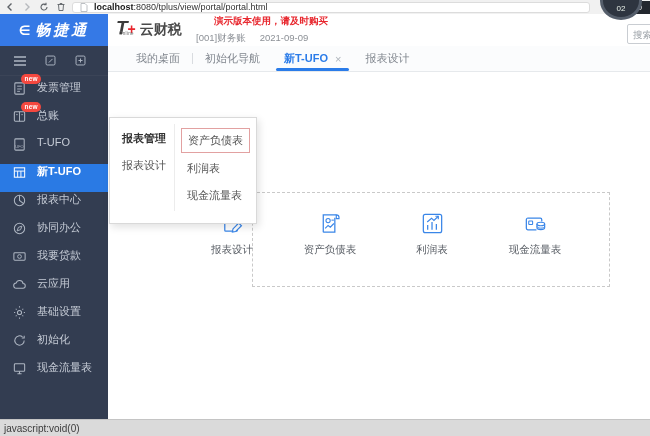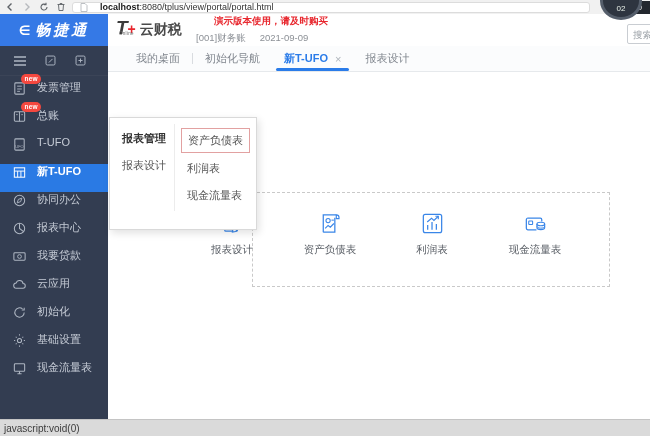--- a/index.html
+++ b/index.html
@@ -4,21 +4,21 @@
 <style>
   * { margin:0; padding:0; box-sizing:border-box; }
   html,body { background:#fff; }
   body { font-family:"Liberation Sans","DejaVu Sans",sans-serif; }
   .stage { position:relative; width:650px; height:436px; overflow:hidden; background:#fff; }
 
   
   .chrome { position:absolute; left:0; top:0; width:650px; height:14px; background:#f1f1f1; display:flex; align-items:center; padding:0 4px; gap:5px; z-index:40; }
   .nav-ico { width:12px; height:12px; display:flex; align-items:center; justify-content:center; color:#5f6368; flex:0 0 auto; }
   .nav-ico.dim { color:#b6b9bd; }
-  .addr { flex:1; height:11px; background:#fff; border:1px solid #dcdcdc; border-radius:3px; display:flex; align-items:center; gap:10px; padding:0 5px; margin-right:56px; }
+  .addr { flex:1; height:11px; background:#fff; border:1px solid #dcdcdc; border-radius:3px; display:flex; align-items:center; gap:4px; padding:0 5px; margin-right:56px; }
   .addr .url { font-size:9px; color:#333; white-space:nowrap; overflow:hidden; }
   .addr .url b { color:#1a1a1a; font-weight:700; }
   .ext-circle { position:absolute; left:600px; top:-18px; width:42px; height:38px; border-radius:50%; background:#2e3540; border:3px solid #555e6b; color:#e8f0e8; font-size:8px; display:flex; align-items:flex-end; justify-content:center; padding-bottom:4px; z-index:60; }
   .ext-pill { position:absolute; right:0; top:1px; height:13px; min-width:21px; background:#23272e; color:#fff; font-size:7px; display:flex; align-items:center; gap:2px; padding:0 3px; z-index:55; }
   .ext-dot { width:4px; height:4px; border-radius:50%; background:#4caf50; }
 
   
   .appheader { position:absolute; left:0; top:14px; width:650px; height:32px; background:#fff; z-index:30; }
   .brand { position:absolute; left:0; top:0; width:108px; height:32px; background:#3579e6; color:#fff; display:flex; align-items:center; justify-content:center; gap:5px; font-style:italic; font-weight:700; font-size:15px; letter-spacing:3px; cursor:pointer; }
   .brand .mark { font-style:normal; letter-spacing:0; font-size:13px; }
@@ -53,21 +53,21 @@
   .nb { position:absolute; left:10px; top:-6px; background:#f5483f; color:#fff; font-size:6.5px; font-style:normal; font-weight:700; line-height:1; padding:1.5px 3.5px; border-radius:6px; letter-spacing:.2px; }
 
   
   .main { position:absolute; left:108px; top:72px; width:542px; height:347px; background:#fff; z-index:5; }
   .dashed { position:absolute; left:144px; top:120px; width:358px; height:95px; border:1px dashed #c9c9c9; }
   .shortcut { position:absolute; width:100px; display:flex; flex-direction:column; align-items:center; gap:6px; cursor:pointer; }
   .shortcut .s-ico { width:27px; height:27px; color:#3a86e8; }
   .shortcut .s-label { font-size:10.5px; color:#575c63; }
 
   
-  .menu { position:absolute; left:109px; top:117px; width:148px; min-height:97px; background:#fff; border:1px solid #d9d9d9; box-shadow:2px 3px 8px rgba(0,0,0,.12); display:flex; z-index:35; padding:6px 0 18px; }
+  .menu { position:absolute; left:109px; top:117px; width:148px; min-height:97px; background:#fff; border:1px solid #d9d9d9; box-shadow:2px 3px 8px rgba(0,0,0,.12); display:flex; z-index:35; padding:6px 0 12px; }
   .m-col { padding:2px 0; }
   .m-col.c1 { width:64px; }
   .m-col.c2 { flex:1; border-left:1px solid #ececec; }
   .m-head { font-size:11px; font-weight:700; color:#333; padding:5px 12px 6px; white-space:nowrap; }
   .m-item { font-size:11px; color:#555; padding:6px 12px; cursor:pointer; white-space:nowrap; }
   .m-item.hl { margin:2px 6px 2px 6px; padding:4px 6px; border:1px solid #e2a1a1; }
 
   
   .statusbar { position:absolute; left:0; top:419px; width:650px; height:17px; background:#dadada; border-top:1px solid #c4c4c4; font-size:10px; color:#3c3c3c; display:flex; align-items:center; padding-left:4px; z-index:45; }
 
@@ -214,34 +214,34 @@
             </svg>
         </span>
         <span>新T-UFO</span>
       </div>
 
 
       <div class="sb-item">
         <span class="sb-ico">
           <svg width="15" height="15" viewBox="0 0 16 16">
               <circle cx="8" cy="8" r="5.5" stroke="currentColor" fill="none" stroke-width="1.1"></circle>
+              <path d="M8 2.5V8l4 3" stroke="currentColor" fill="none" stroke-width="1.1"></path>
+            </svg>
+        </span>
+        <span>报表中心</span>
+      </div>
+
+      <div class="sb-item">
+        <span class="sb-ico">
+          <svg width="15" height="15" viewBox="0 0 16 16">
+              <circle cx="8" cy="8" r="5.5" stroke="currentColor" fill="none" stroke-width="1.1"></circle>
               <path d="M10.5 5.5L9.2 9.2 5.5 10.5 6.8 6.8z" stroke="currentColor" fill="none" stroke-width="1"></path>
             </svg>
         </span>
         <span>协同办公</span>
-      </div>
-
-      <div class="sb-item">
-        <span class="sb-ico">
-          <svg width="15" height="15" viewBox="0 0 16 16">
-              <circle cx="8" cy="8" r="5.5" stroke="currentColor" fill="none" stroke-width="1.1"></circle>
-              <path d="M8 2.5V8l4 3" stroke="currentColor" fill="none" stroke-width="1.1"></path>
-            </svg>
-        </span>
-        <span>报表中心</span>
       </div>
 
       <div class="sb-item">
         <span class="sb-ico">
           <svg width="15" height="15" viewBox="0 0 16 16">
               <rect x="2" y="4" width="12" height="8" rx="1" stroke="currentColor" fill="none" stroke-width="1.1"></rect>
               <circle cx="8" cy="8" r="2" stroke="currentColor" fill="none" stroke-width="1"></circle>
             </svg>
         </span>
         <span>我要贷款</span>
@@ -252,35 +252,35 @@
           <svg width="15" height="15" viewBox="0 0 16 16">
               <path d="M4.8 12a2.8 2.8 0 0 1-.4-5.6A3.8 3.8 0 0 1 11.8 7 2.5 2.5 0 0 1 11.5 12z" stroke="currentColor" fill="none" stroke-width="1.1"></path>
             </svg>
         </span>
         <span>云应用</span>
       </div>
 
       <div class="sb-item">
         <span class="sb-ico">
           <svg width="15" height="15" viewBox="0 0 16 16">
+              <circle cx="8" cy="8" r="2.2" stroke="currentColor" fill="none" stroke-width="1.1"></circle>
+              <path d="M8 2.6V1.4M8 14.6v-1.2M3.4 8H2.2M13.8 8h-1.2M4.9 4.9L4 4M12 12l-.9-.9M11.1 4.9L12 4M4 12l.9-.9" stroke="currentColor" stroke-width="1.1"></path>
+            </svg>
+        </span>
+        <span>基础设置</span>
+      </div>
+
+      <div class="sb-item">
+        <span class="sb-ico">
+          <svg width="15" height="15" viewBox="0 0 16 16">
               <path d="M13 8a5 5 0 1 1-1.8-3.8" stroke="currentColor" fill="none" stroke-width="1.1"></path>
               <path d="M13 2.8v2.6h-2.6" stroke="currentColor" fill="none" stroke-width="1.1"></path>
             </svg>
         </span>
         <span>初始化</span>
-      </div>
-
-      <div class="sb-item">
-        <span class="sb-ico">
-          <svg width="15" height="15" viewBox="0 0 16 16">
-              <circle cx="8" cy="8" r="2.2" stroke="currentColor" fill="none" stroke-width="1.1"></circle>
-              <path d="M8 2.6V1.4M8 14.6v-1.2M3.4 8H2.2M13.8 8h-1.2M4.9 4.9L4 4M12 12l-.9-.9M11.1 4.9L12 4M4 12l.9-.9" stroke="currentColor" stroke-width="1.1"></path>
-            </svg>
-        </span>
-        <span>基础设置</span>
       </div>
 
       <div class="sb-item">
         <span class="sb-ico">
           <svg width="15" height="15" viewBox="0 0 16 16">
               <rect x="2.5" y="3" width="11" height="8" rx="1" stroke="currentColor" fill="none" stroke-width="1.1"></rect>
               <path d="M8 11v2.2M5.8 13.5h4.4" stroke="currentColor" stroke-width="1.1"></path>
             </svg>
         </span>
         <span>现金流量表</span>

